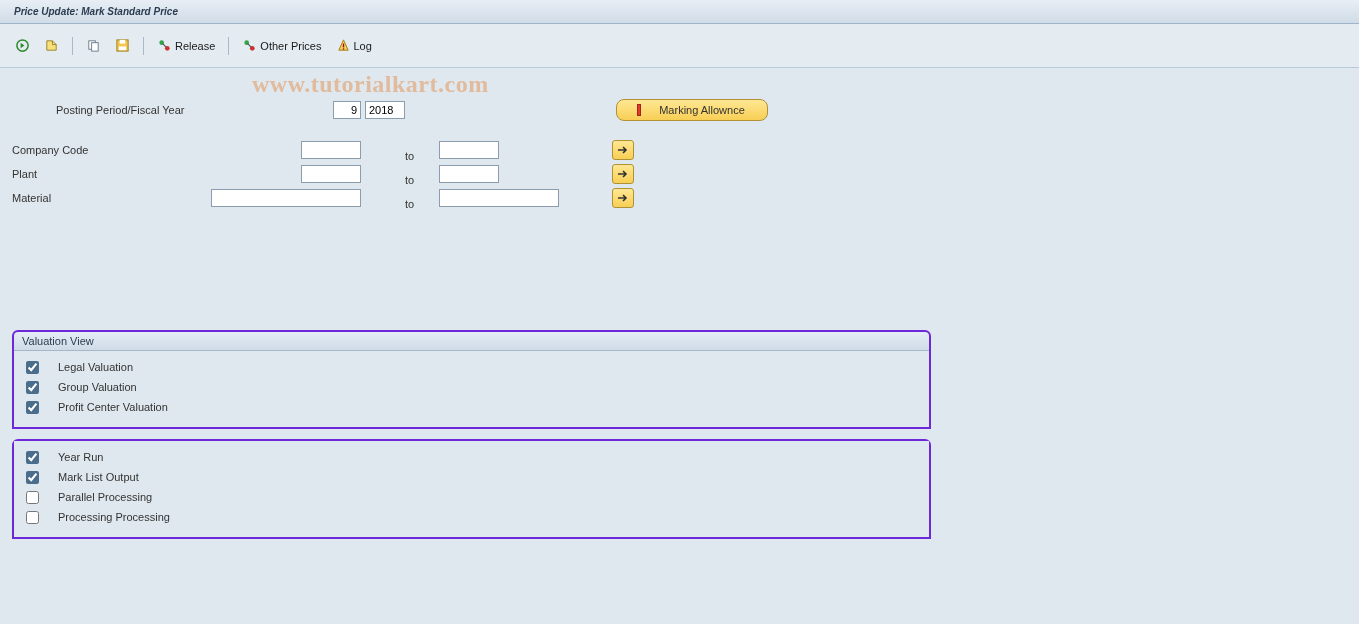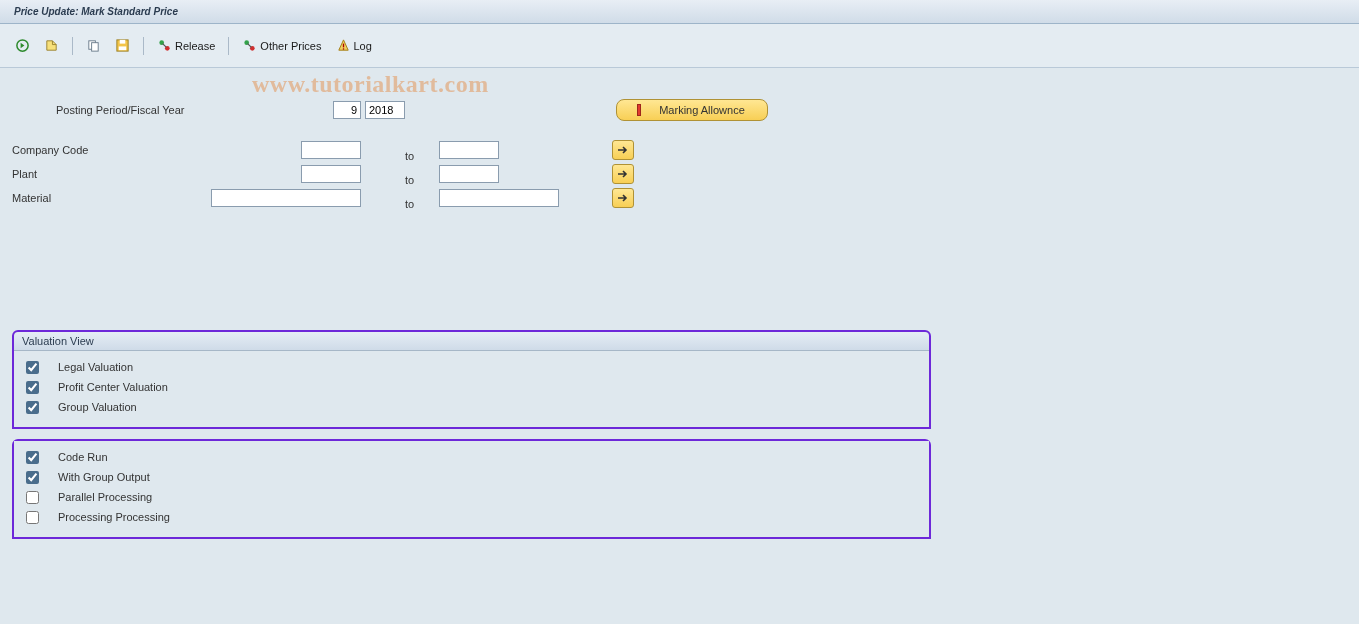--- a/index.html
+++ b/index.html
@@ -318,38 +318,38 @@
 
   <div class="group-box valuation-box">
     <div class="group-title">Valuation View</div>
     <div class="group-body">
       <div class="chk-row">
         <input type="checkbox" checked="" style="">
         <label>Legal Valuation</label>
       </div>
       <div class="chk-row">
         <input type="checkbox" checked="" style="">
+        <label>Group Valuation</label>
+      </div>
+      <div class="chk-row">
+        <input type="checkbox" checked="" style="">
         <label>Profit Center Valuation</label>
-      </div>
-      <div class="chk-row">
-        <input type="checkbox" checked="" style="">
-        <label>Group Valuation</label>
       </div>
     </div>
   </div>
 
   <div class="group-box">
     <div class="group-body">
       <div class="chk-row">
         <input type="checkbox" checked="" style="">
-        <label>Code Run</label>
-      </div>
-      <div class="chk-row">
-        <input type="checkbox" checked="" style="">
-        <label>With Group Output</label>
+        <label>Year Run</label>
+      </div>
+      <div class="chk-row">
+        <input type="checkbox" checked="" style="">
+        <label>Mark List Output</label>
       </div>
       <div class="chk-row">
         <input type="checkbox" style="">
         <label>Parallel Processing</label>
       </div>
       <div class="chk-row">
         <input type="checkbox" style="">
         <label>Processing Processing</label>
       </div>
     </div>

